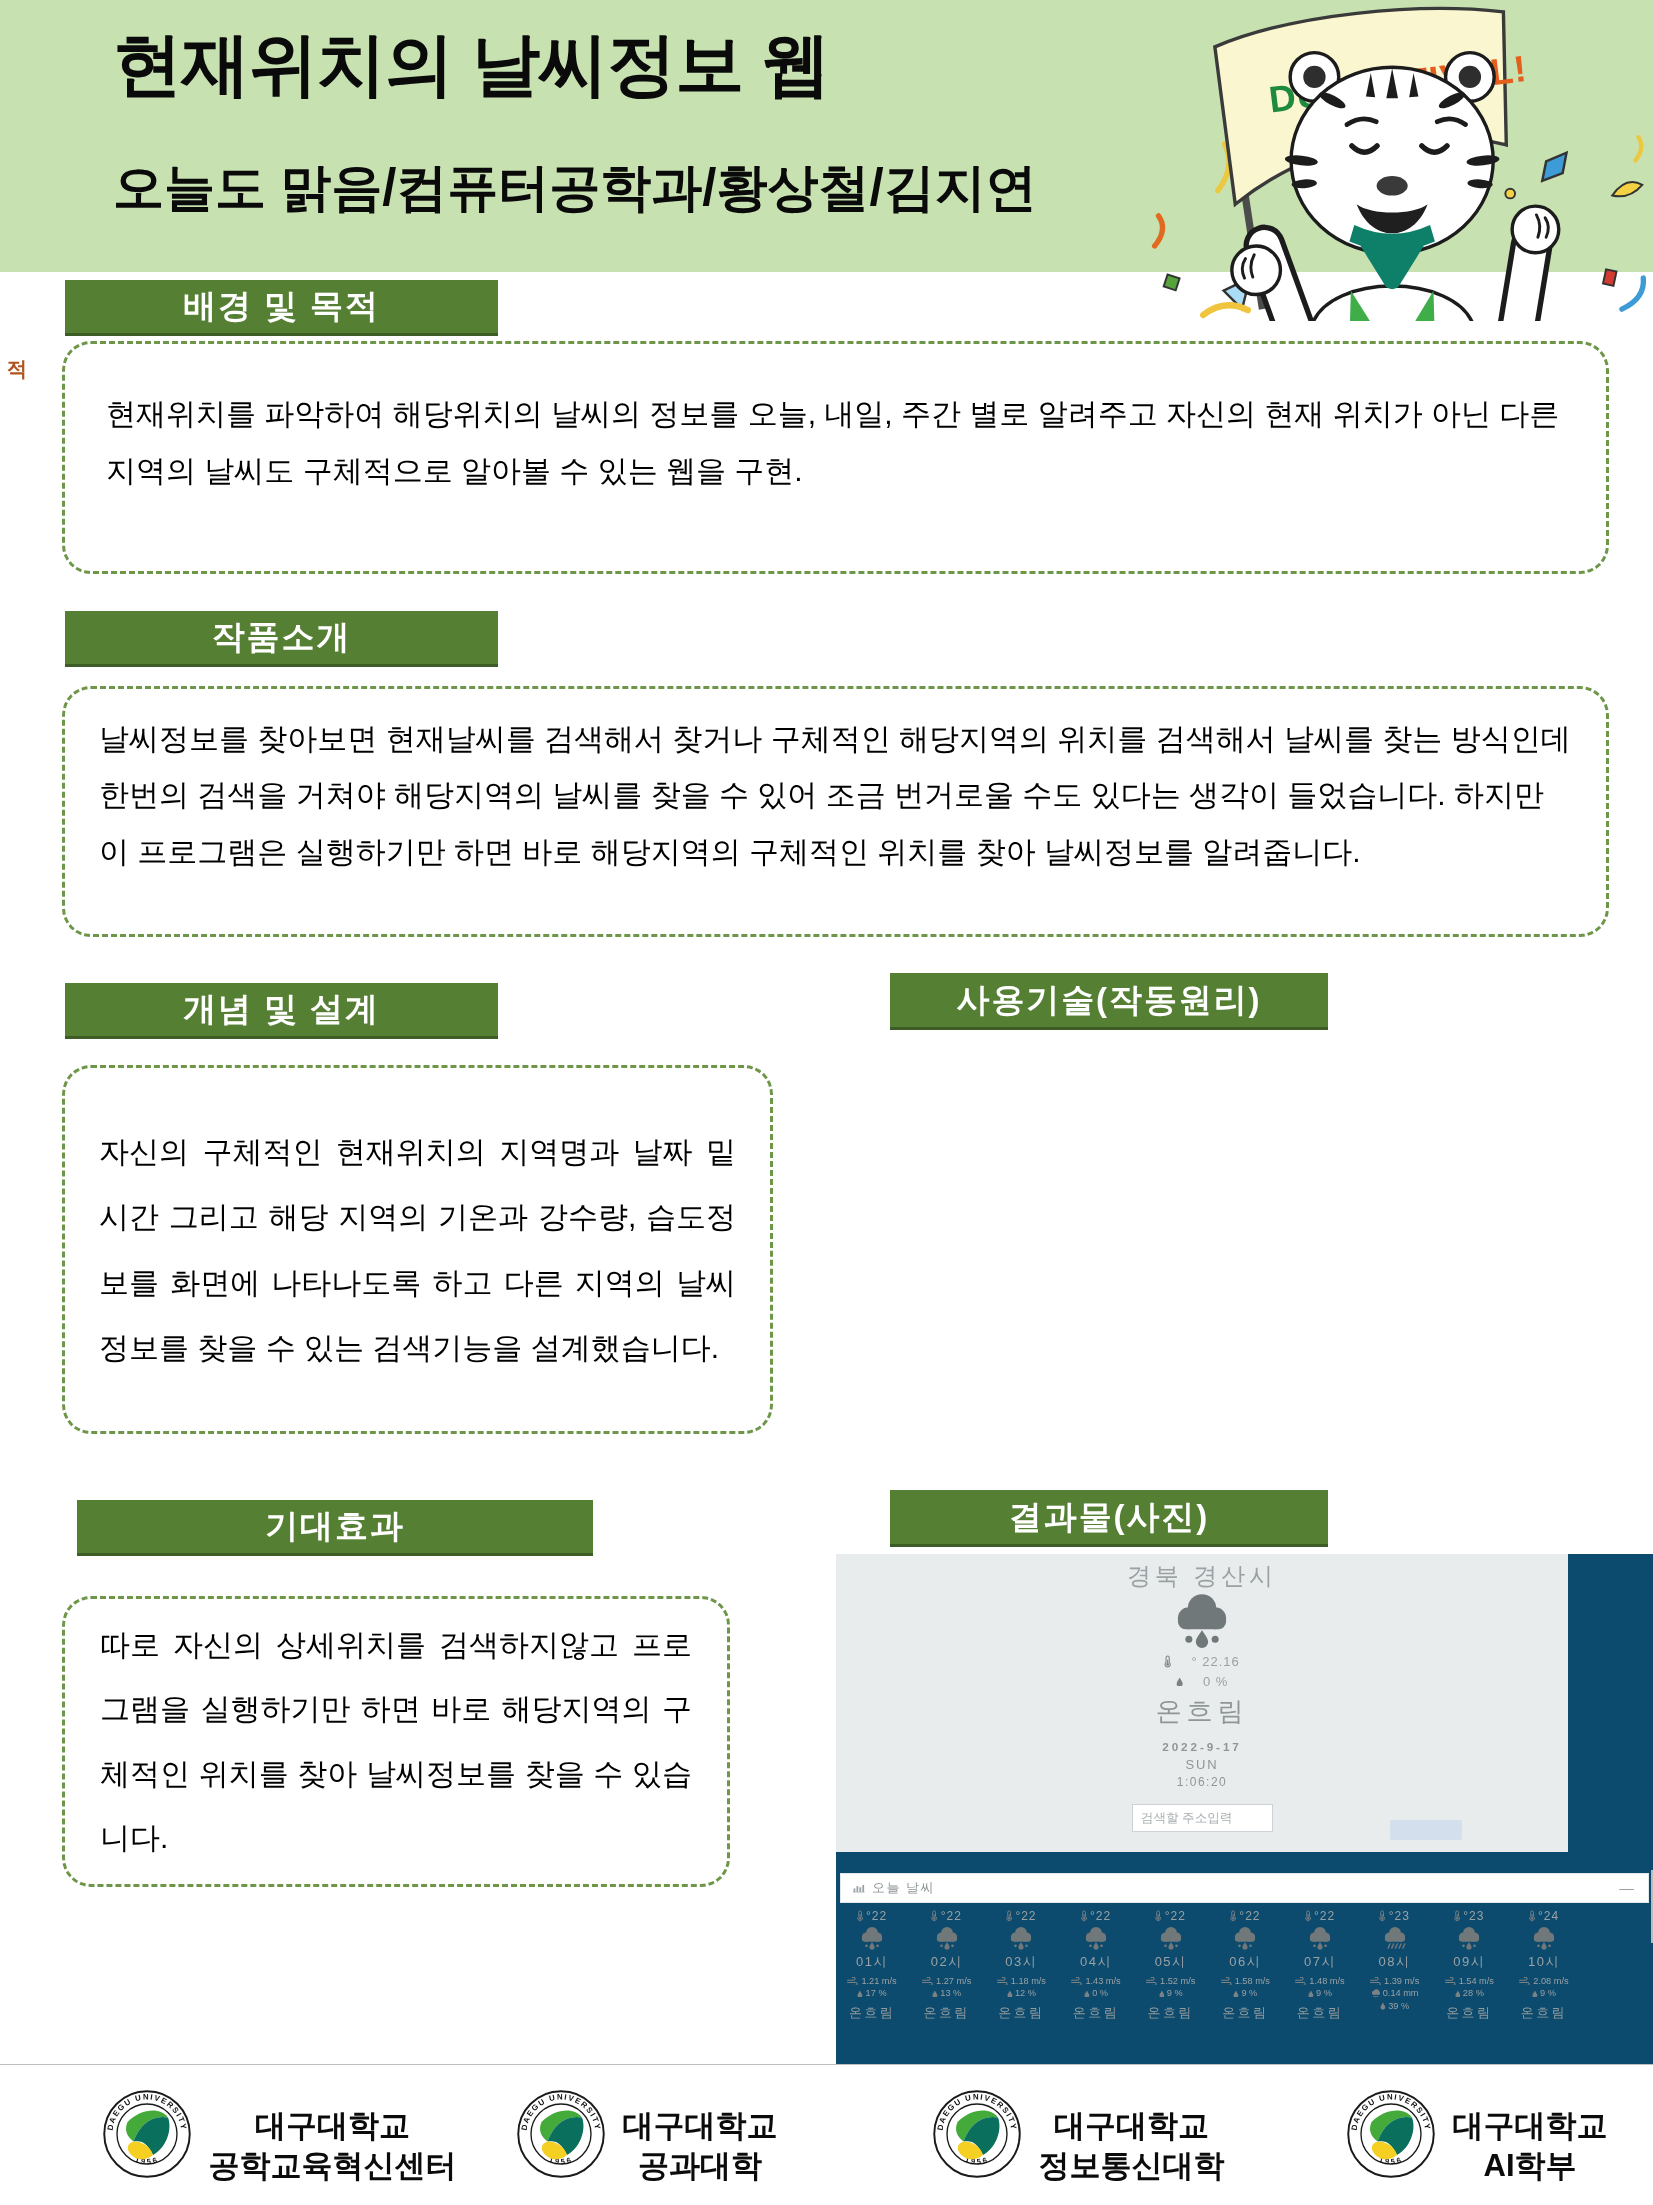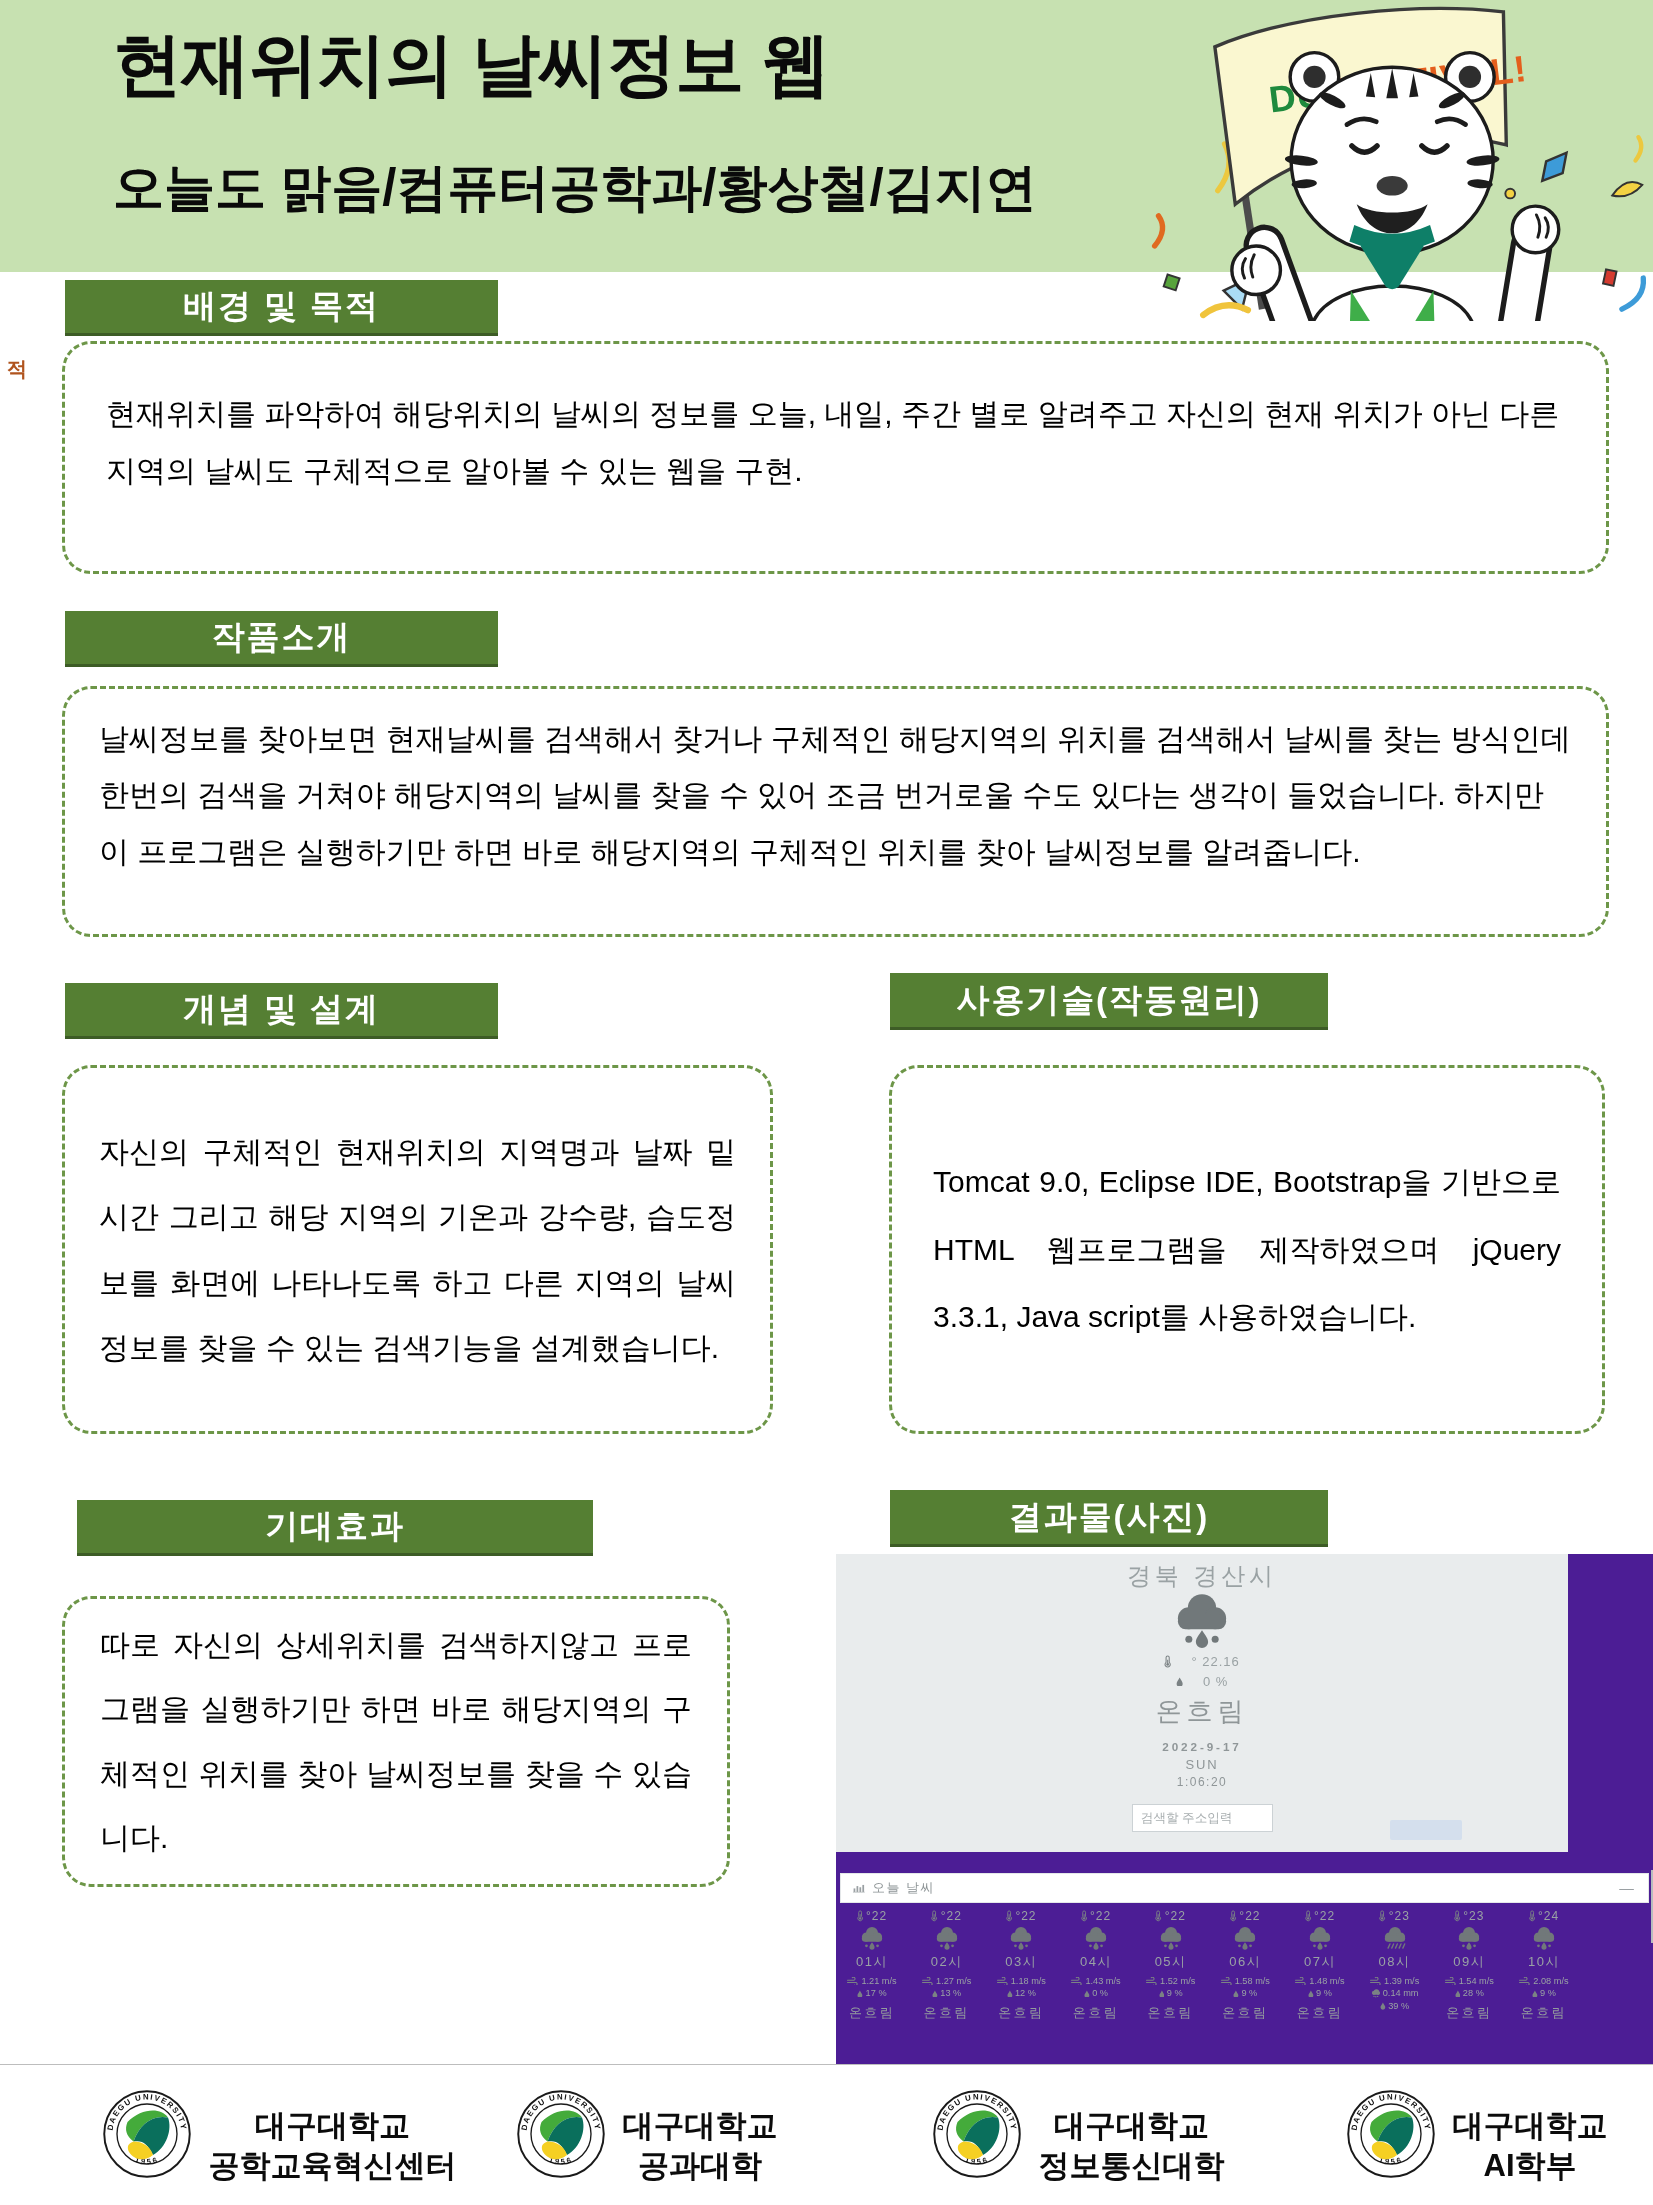--- a/index.html
+++ b/index.html
@@ -10,21 +10,21 @@
   .subtitle{position:absolute;left:113px;top:154px;font-size:51px;font-weight:800;color:#0a0a0a;margin:0;}
   .stray{position:absolute;left:6.8px;top:355px;font-size:20.4px;font-weight:700;color:#b0541e;}
   .mascot{position:absolute;left:1108px;top:0;width:545px;height:321px;}
   .shead{position:absolute;display:flex;align-items:center;justify-content:center;
          background:#557f33;border-bottom:3.4px solid #3d5c26;color:#fff;font-weight:800;
          font-size:33px;letter-spacing:1.9px;}
   .dashed{position:absolute;border:3.9px dashed #6d9648;border-radius:29px;box-sizing:border-box;}
   .dashed p{margin:0;font-size:30px;line-height:1.9;color:#000;}
   .d-center{display:flex;align-items:center;}
   
-  .app{position:absolute;left:836px;top:1554px;width:818px;height:511px;background:#4c1d95;}
+  .app{position:absolute;left:836px;top:1554px;width:818px;height:511px;background:#0c4a6e;}
   .hero{position:absolute;left:0;top:0;width:732px;height:298px;background:#e9eced;text-align:center;color:#9aa2a4;}
   .hero .loc{position:absolute;left:0;right:0;top:5.8px;font-size:24px;letter-spacing:3.9px;color:#9aa2a4;}
   .hero .bigicon{position:absolute;left:0;right:0;top:38px;height:58px;}
   .hero .row{position:absolute;left:0;right:0;font-size:13px;letter-spacing:1px;color:#9aa2a4;
              display:flex;align-items:center;justify-content:center;gap:20px;}
   .hero .cond{position:absolute;left:0;right:0;top:140px;font-size:26px;letter-spacing:4.9px;color:#8f9698;}
   .hero .date{position:absolute;left:0;right:0;top:186px;font-size:11.7px;letter-spacing:2.9px;font-weight:700;color:#8f9698;}
   .hero .day{position:absolute;left:0;right:0;top:203px;font-size:13px;letter-spacing:1.9px;color:#8f9698;}
   .hero .time{position:absolute;left:0;right:0;top:221px;font-size:12px;letter-spacing:1.5px;color:#8f9698;}
   .search{position:absolute;left:296px;top:250px;width:141px;height:28px;box-sizing:border-box;
@@ -136,23 +136,20 @@
   <div class="shead" style="left:65px;top:983px;width:433px;height:53px;">
     <span>개념 및 설계</span>
   </div>
   <div class="dashed d-center" style="left:62px;top:1065px;width:711px;height:369px;padding:0 34px;">
     <p style="font-size:30px;line-height:2.18;text-align:justify;">자신의 구체적인 현재위치의 지역명과 날짜 밑 시간 그리고 해당 지역의 기온과 강수량, 습도정보를 화면에 나타나도록 하고 다른 지역의 날씨정보를 찾을 수 있는 검색기능을 설계했습니다.</p>
   </div>
 
   <div class="shead" style="left:890px;top:973px;width:438px;height:54px;">
     <span>사용기술(작동원리)</span>
   </div>
-  <div class="dashed d-center" style="left:889px;top:1065px;width:716px;height:369px;padding:0 41px;">
-    <p style="font-size:30px;line-height:2.25;text-align:justify;">Tomcat 9.0, Eclipse IDE, Bootstrap을 기반으로 HTML 웹프로그램을 제작하였으며 jQuery 3.3.1, Java script를 사용하였습니다.</p>
-  </div>
 
   <div class="shead" style="left:77px;top:1500px;width:516px;height:53px;">
     <span>기대효과</span>
   </div>
   <div class="dashed d-center" style="left:62px;top:1596px;width:668px;height:291px;padding:0 35px;">
     <p style="font-size:30px;line-height:2.15;text-align:justify;">따로 자신의 상세위치를 검색하지않고 프로그램을 실행하기만 하면 바로 해당지역의 구체적인 위치를 찾아 날씨정보를 찾을 수 있습니다.</p>
   </div>
 
   <div class="shead" style="left:890px;top:1490px;width:438px;height:54px;">
     <span>결과물(사진)</span>

